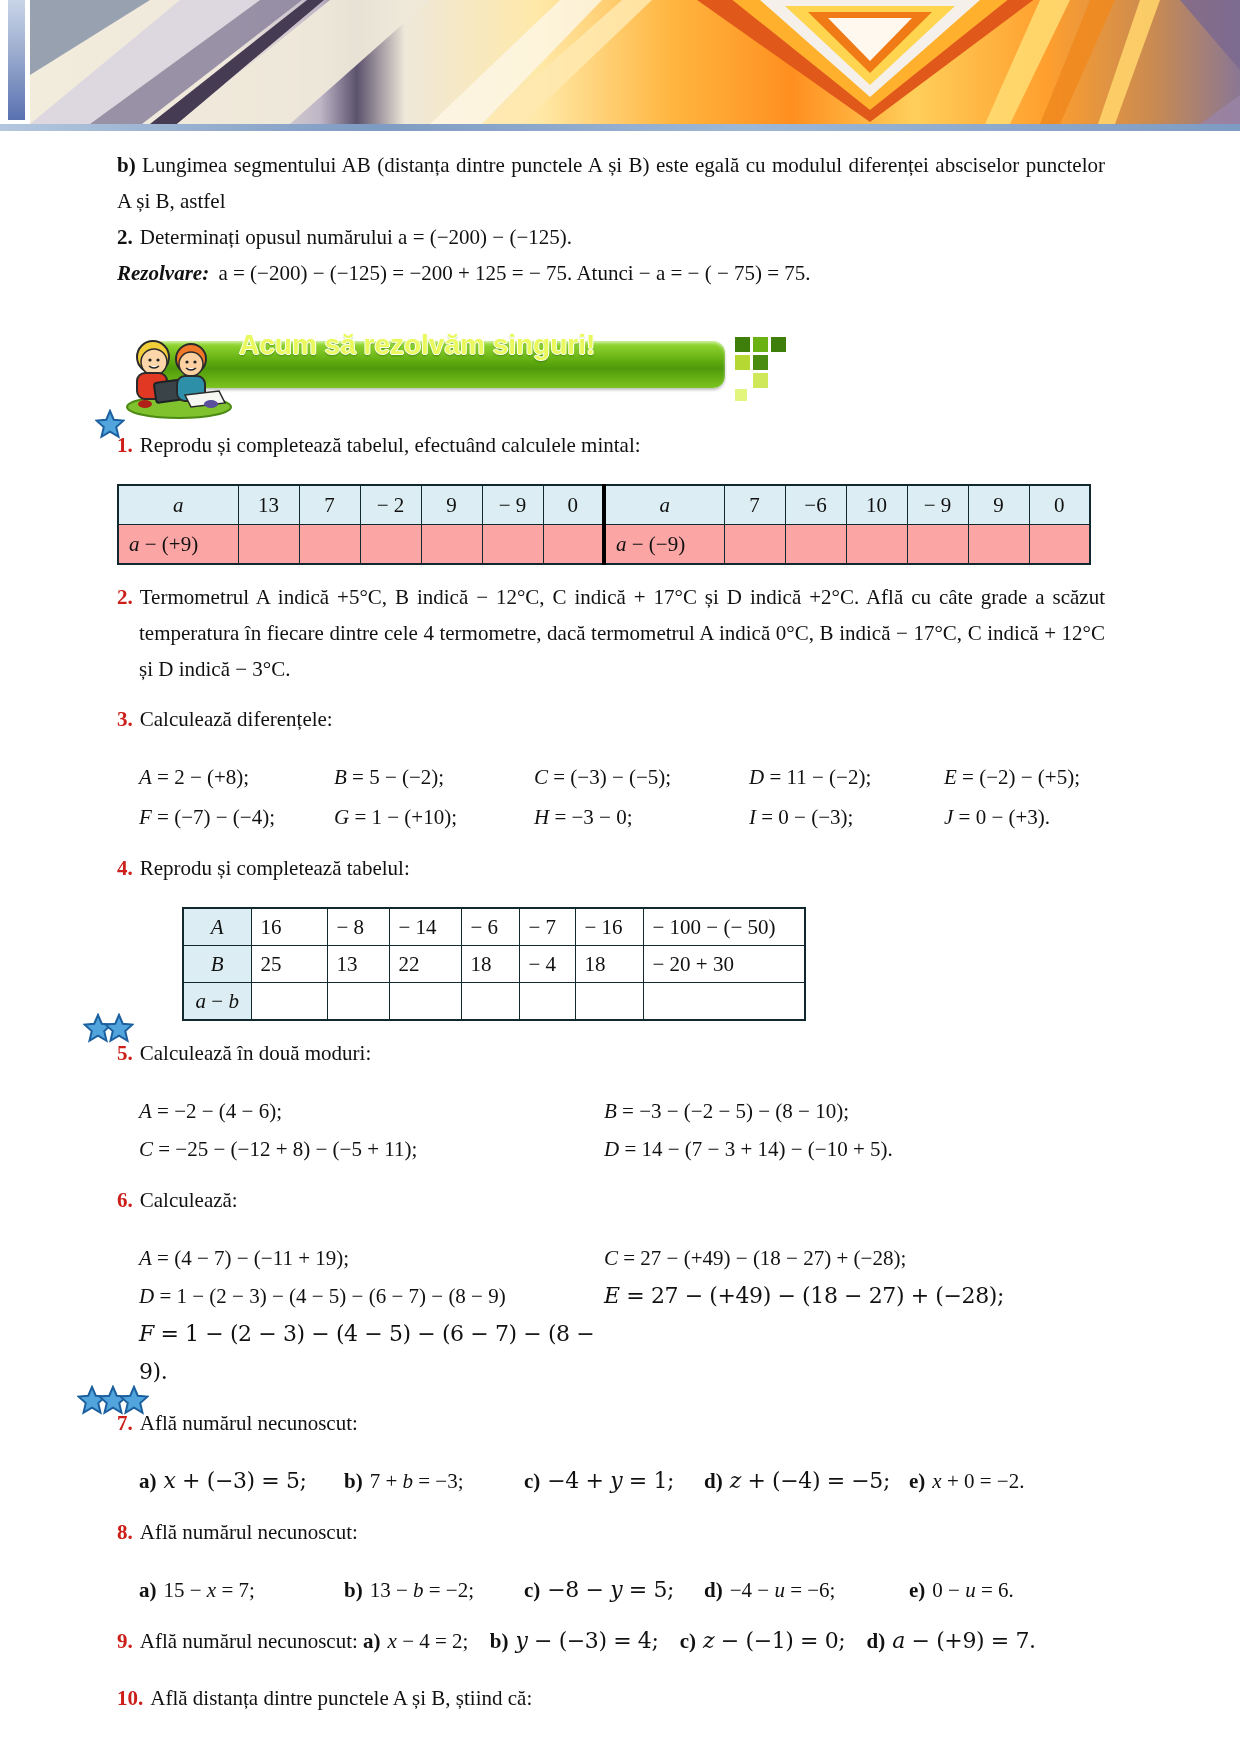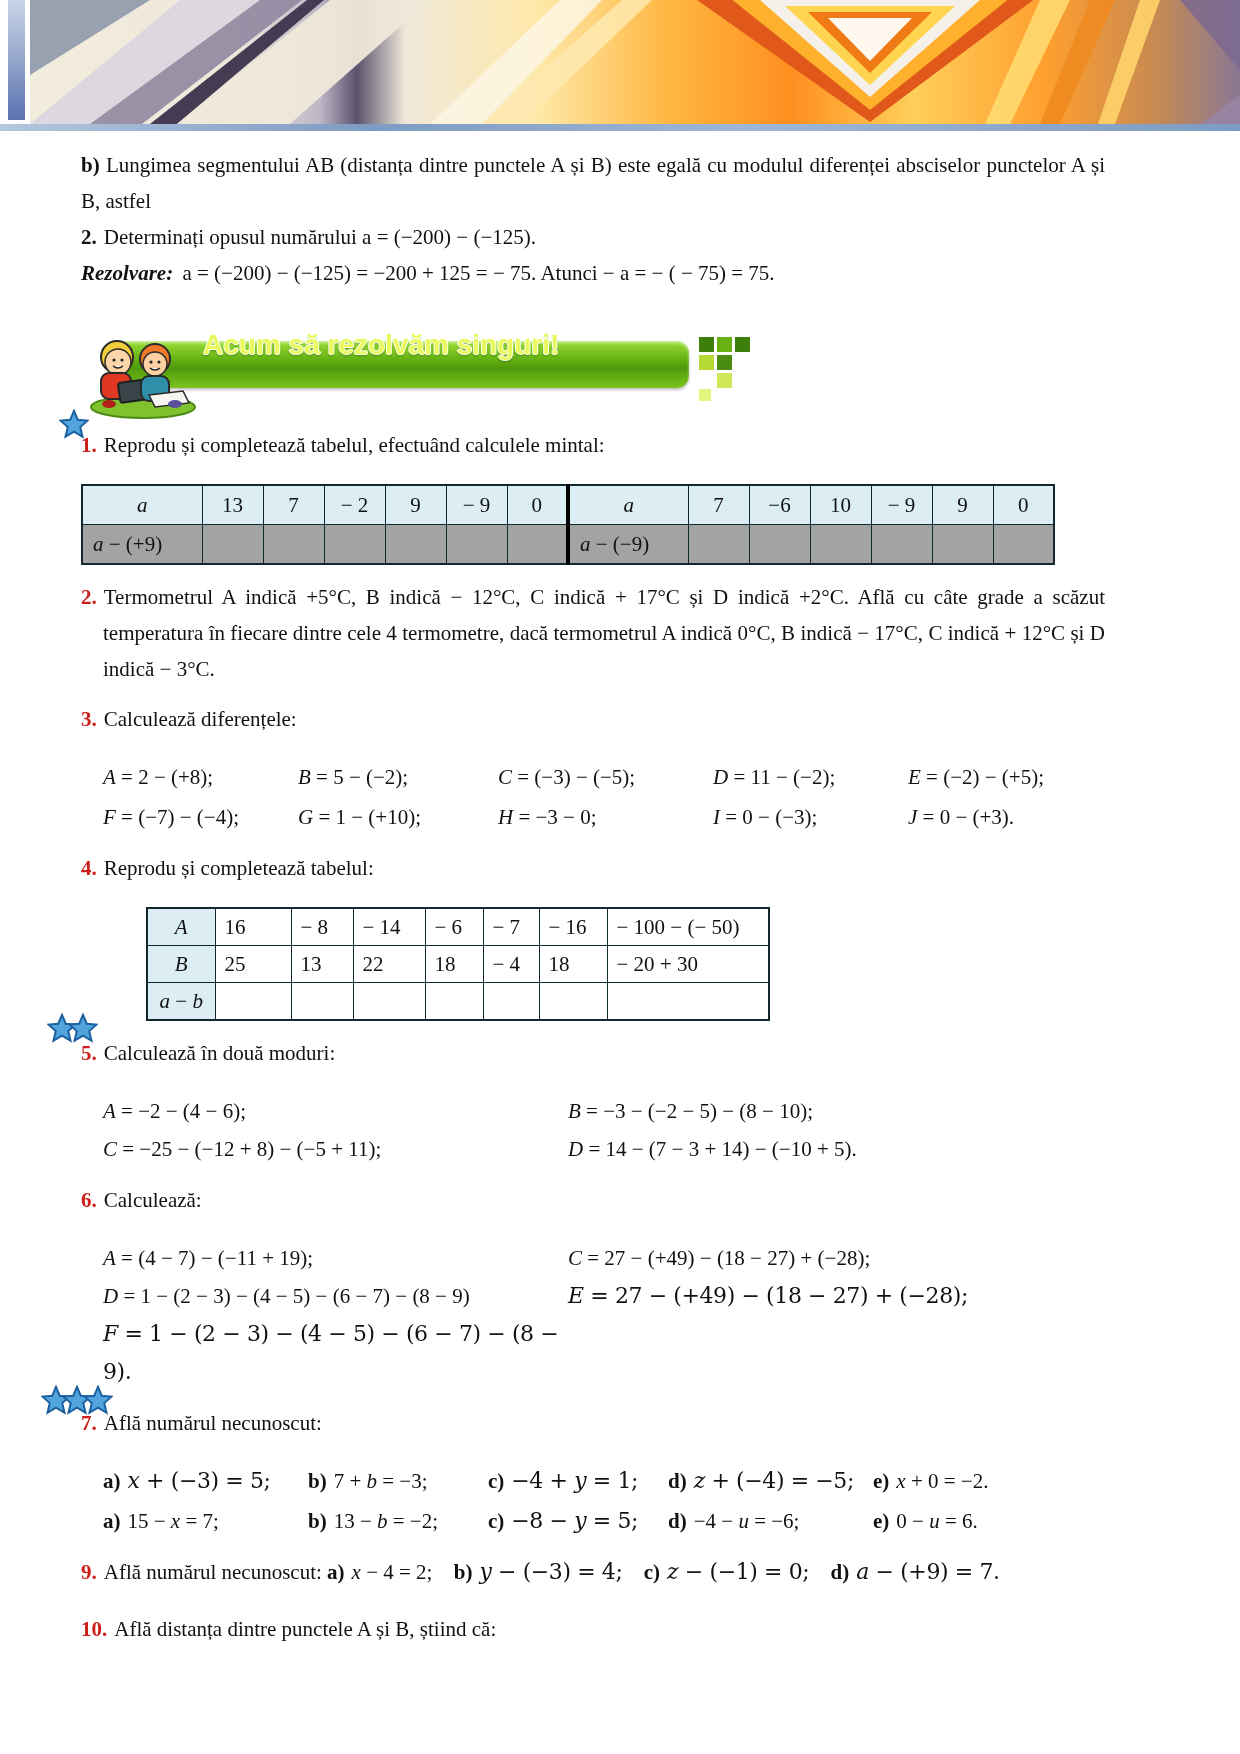--- a/index.html
+++ b/index.html
@@ -8,21 +8,21 @@
 
   
   .hdr { position:relative; width:1240px; height:131px; }
   .hdr-strip { position:absolute; left:8px; top:0; width:17px; height:120px;
                background:linear-gradient(180deg,#c9d4e8 0%,#9fb0d0 40%,#5a71b2 100%); }
   .hdr-art { position:absolute; left:30px; top:0; width:1210px; height:124px; }
   .hdr-bar { position:absolute; left:0; top:124px; width:1240px; height:7px;
              background:linear-gradient(90deg,#b3c7de 0%,#7e9bc3 30%,#9db7d6 60%,#7e9bc3 100%); }
 
   
-  .content { position:relative; padding:16px 135px 0 81px; font-size:21px; line-height:36px; }
+  .content { position:relative; padding:16px 135px 0 117px; font-size:21px; line-height:36px; }
   .para { margin:0; text-align:justify; }
   .formula { margin:0 0 0 30px; }
   .rez { margin:0; }
   .rez b i { margin-right:4px; }
 
   .prob { position:relative; margin-top:14px; padding-left:22px; text-indent:-22px; }
   .pnum { color:#cc1f1a; font-weight:bold; margin-right:7px; }
   .ptext {}
 
   .mex { font-family:"Liberation Serif", serif; }
@@ -35,21 +35,21 @@
   .blab { font-weight:bold; margin-right:7px; }
   .inlitem { margin-right:16px; }
 
   
   table { border-collapse:collapse; table-layout:fixed; }
   td { border:1.5px solid #10282e; text-align:center; font-size:21px; padding:0 4px;
        overflow:hidden; white-space:nowrap; }
   .tbl1 { width:972px; margin:8px 0 4px 0; border:2px solid #10282e; }
   .tbl1 td { height:38px; }
   .tbl1 .hrow td { background:#dceef3; }
-  .tbl1 .drow td { background:#a3a3a3; }
+  .tbl1 .drow td { background:#fca5a5; }
   .tbl1 .divL { border-left:4px solid #000; }
   .tbl1 .lab { text-align:center; }
   .tbl1 .labL { text-align:left; padding-left:10px; }
   .tbl2 { width:622px; margin:8px 0 4px 65px; border:2px solid #10282e; }
   .tbl2 td { height:36px; text-align:left; padding-left:9px; }
   .tbl2 .lab { background:#dceef3; text-align:center; padding-left:4px; }
 
   
   .banner-wrap { position:relative; height:92px; margin-top:30px; }
   .bar { position:absolute; left:33px; top:20px; width:575px; height:47px;
@@ -333,20 +333,21 @@
       <span class="pnum">7.</span><span class="ptext">Află numărul necunoscut:</span>
     </p>
     <div class="exprgrid gi5">
       <span><span class="blab">a)</span><span class="mex alt"><i>x</i> + (−3) = 5;</span></span>
       <span><span class="blab">b)</span><span class="mex">7 + <i>b</i> = −3;</span></span>
       <span><span class="blab">c)</span><span class="mex alt">−4 + <i>y</i> = 1;</span></span>
       <span><span class="blab">d)</span><span class="mex alt"><i>z</i> + (−4) = −5;</span></span>
       <span><span class="blab">e)</span><span class="mex"><i>x</i> + 0 = −2.</span></span>
     </div>
 
+    <p class="prob"><span class="pnum">8.</span><span class="ptext">Află numărul necunoscut:</span></p>
     <div class="exprgrid gi5">
       <span><span class="blab">a)</span><span class="mex">15 − <i>x</i> = 7;</span></span>
       <span><span class="blab">b)</span><span class="mex">13 − <i>b</i> = −2;</span></span>
       <span><span class="blab">c)</span><span class="mex alt">−8 − <i>y</i> = 5;</span></span>
       <span><span class="blab">d)</span><span class="mex">−4 − <i>u</i> = −6;</span></span>
       <span><span class="blab">e)</span><span class="mex">0 − <i>u</i> = 6.</span></span>
     </div>
 
     <p class="prob">
       <span class="pnum">9.</span><span class="ptext">Află numărul necunoscut:</span>

